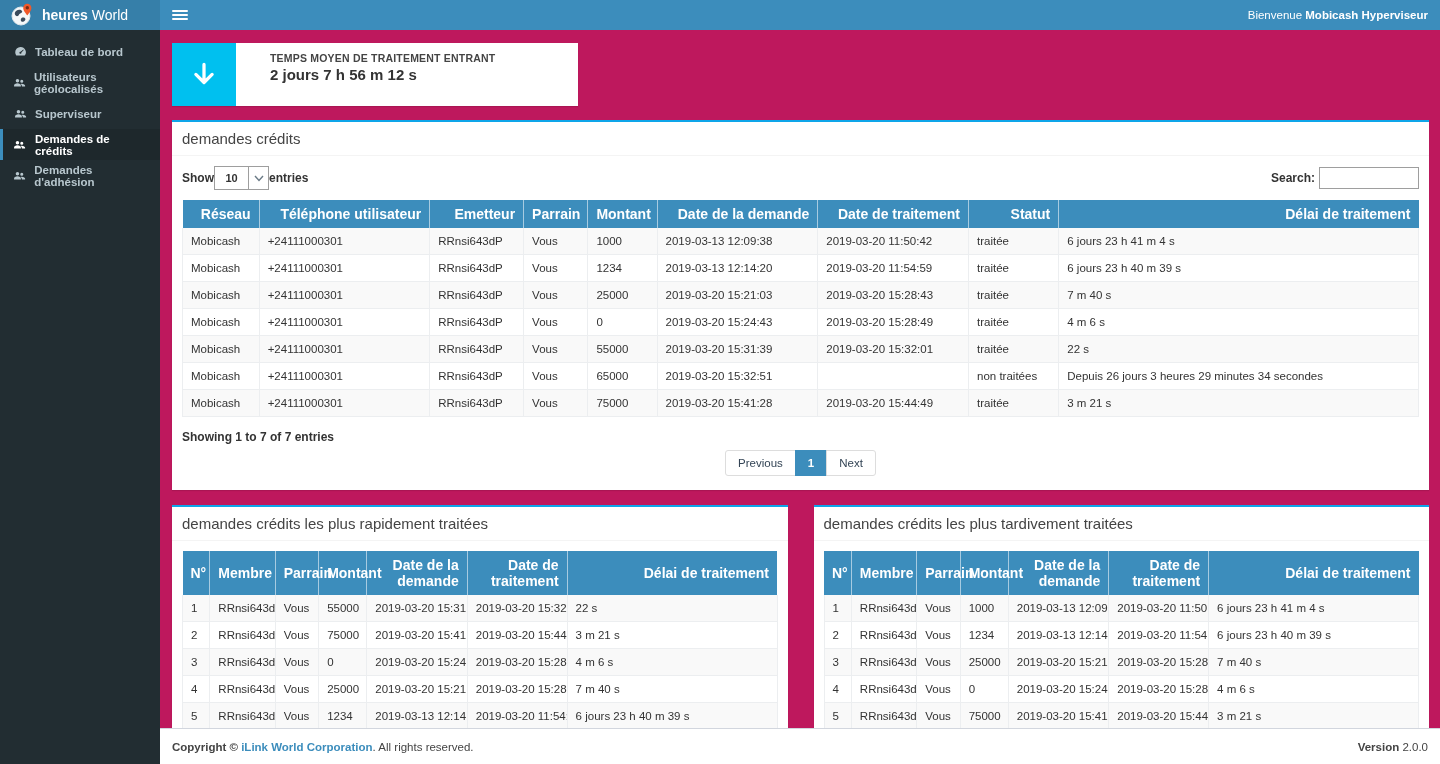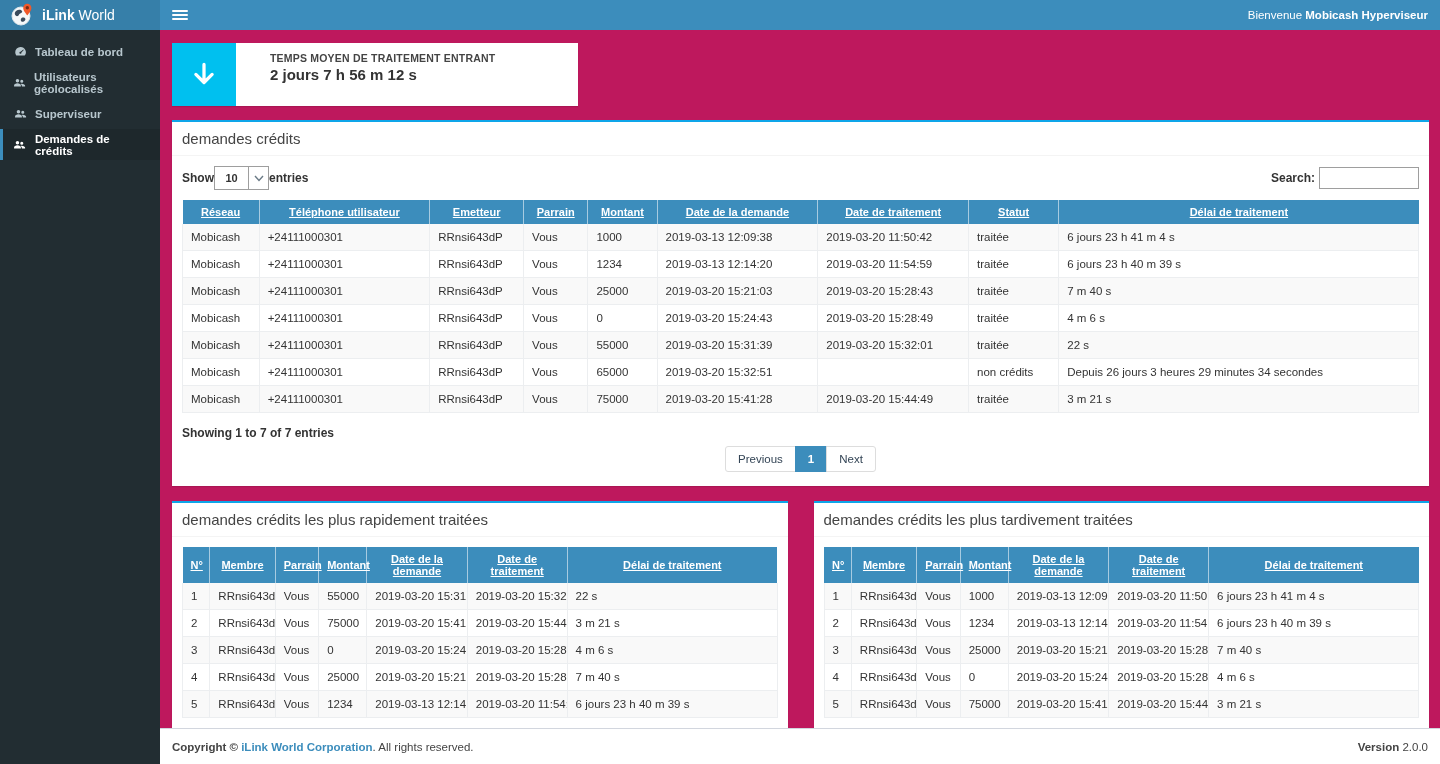--- a/index.html
+++ b/index.html
@@ -45,21 +45,21 @@
 
   .toolbar { display:flex; justify-content:space-between; align-items:center; margin-bottom:10px; }
   .length { display:flex; align-items:center; gap:0; font-weight:700; color:#333; }
   .dt-select { display:inline-flex; align-items:stretch; border:1px solid #9e9e9e; background:#fff; height:24px; min-width:55px; cursor:pointer; }
   .dt-select .val { flex:1; display:flex; align-items:center; justify-content:center; font-weight:700; font-size:11px; padding:0 8px; }
   .dt-select .chev { width:20px; display:flex; align-items:center; justify-content:center; border-left:1px solid #9e9e9e; }
   .search-wrap { display:flex; align-items:center; gap:4px; font-weight:700; }
   .search-wrap input { width:100px; height:22px; border:1px solid #9e9e9e; padding:0 5px; font-family:inherit; font-size:11.5px; }
 
   table.tbl { width:100%; border-collapse:collapse; table-layout:fixed; }
-  table.tbl th { background:#3c8dbc; color:#fff; text-align:center; font-size:11px; font-weight:700; padding:6px 8px; border-right:1px solid rgba(255,255,255,0.55); cursor:pointer;text-decoration:underline; }
+  table.tbl th { background:#3c8dbc; color:#fff; text-align:right; font-size:14px; font-weight:700; padding:6px 8px; border-right:1px solid rgba(255,255,255,0.55); cursor:pointer; }
   table.tbl th:last-child { border-right:none; }
   table.tbl td { font-size:11.5px; color:#333; padding:7px 8px; border:1px solid #eceef0; border-top:none; white-space:nowrap; overflow:hidden; }
   table.tbl tbody tr:nth-child(odd) { background:#f9f9f9; }
   table.tbl tbody tr:nth-child(even) { background:#fff; }
 
   .tbl-main th:nth-child(1){width:6.2%} .tbl-main th:nth-child(2){width:13.8%}
   .tbl-main th:nth-child(3){width:7.6%} .tbl-main th:nth-child(4){width:5.2%}
   .tbl-main th:nth-child(5){width:5.6%} .tbl-main th:nth-child(6){width:13%}
   .tbl-main th:nth-child(7){width:12.2%} .tbl-main th:nth-child(8){width:7.3%}
 
@@ -92,21 +92,21 @@
       <span class="logo-icon">
         <svg width="24" height="24" viewBox="0 0 24 24">
           <circle cx="11" cy="13" r="9" fill="#f5f8fa"></circle>
           <path d="M6 8c2-1.5 5-1.6 6 0 .8 1.3-.6 2-1.8 2.4-1.5.5-1 2-2.4 2.6-1.3.5-2.6-.5-2.9-1.8C4.6 9.9 5 8.8 6 8z" fill="#3a4b5c"></path>
           <path d="M12.5 14.5c1.4-.4 2.8.3 2.9 1.6.1 1.4-1.2 2.8-2.7 2.7-1.4-.1-2.2-1.2-1.9-2.4.2-.9.8-1.6 1.7-1.9z" fill="#3a4b5c"></path>
           <circle cx="11" cy="13" r="9" fill="none" stroke="#dfe6ea" stroke-width="1"></circle>
           <path d="M17.3 0.8c-2.3 0-4.1 1.8-4.1 4.1 0 3 4.1 7.4 4.1 7.4s4.1-4.4 4.1-7.4c0-2.3-1.8-4.1-4.1-4.1z" fill="#f0592a"></path>
           <circle cx="17.3" cy="4.8" r="1.7" fill="#7a2c12"></circle>
         </svg>
       </span>
-      <span class="logo-text"><b>iLink</b><span> World</span></span>
+      <span class="logo-text"><b>heures</b><span> World</span></span>
     </div>
 
     <nav class="menu">
       <a class="menu-item">
         <span class="mi-icon">
           <svg width="13" height="13" viewBox="0 0 16 16">
               <path d="M8 2.5A6.5 6.5 0 0 0 1.5 9c0 1.5.5 2.9 1.3 4h10.4A6.47 6.47 0 0 0 8 2.5zm4 3.6L9.1 9.3a1.25 1.25 0 1 1-.9-.9l3.2-2.8.6.5z"></path>
             </svg>
         </span>
         <span>Tableau de bord</span>
@@ -127,20 +127,28 @@
         </span>
         <span>Superviseur</span>
       </a>
       <a class="menu-item active">
         <span class="mi-icon">
           <svg width="13" height="13" viewBox="0 0 16 16">
               <path d="M5.5 8a2.2 2.2 0 1 0 0-4.4A2.2 2.2 0 0 0 5.5 8zm5.3.3a1.9 1.9 0 1 0 0-3.8 1.9 1.9 0 0 0 0 3.8zM5.5 9c-2.3 0-4.2 1.2-4.2 2.7v1.1h8.4v-1.1C9.7 10.2 7.8 9 5.5 9zm5.3.5c-.5 0-1 .1-1.4.2.9.6 1.5 1.5 1.5 2.4v.7h4v-.7c0-1.4-1.8-2.6-4.1-2.6z"></path>
             </svg>
         </span>
         <span>Demandes de crédits</span>
+      </a>
+      <a class="menu-item">
+        <span class="mi-icon">
+          <svg width="13" height="13" viewBox="0 0 16 16">
+              <path d="M5.5 8a2.2 2.2 0 1 0 0-4.4A2.2 2.2 0 0 0 5.5 8zm5.3.3a1.9 1.9 0 1 0 0-3.8 1.9 1.9 0 0 0 0 3.8zM5.5 9c-2.3 0-4.2 1.2-4.2 2.7v1.1h8.4v-1.1C9.7 10.2 7.8 9 5.5 9zm5.3.5c-.5 0-1 .1-1.4.2.9.6 1.5 1.5 1.5 2.4v.7h4v-.7c0-1.4-1.8-2.6-4.1-2.6z"></path>
+            </svg>
+        </span>
+        <span>Demandes d'adhésion</span>
       </a>
     </nav>
   </aside>
 
   <div class="main">
 
     <header class="navbar">
       <div class="hamburger">
           <span></span>
           <span></span>
@@ -256,21 +264,21 @@
                   <td>22 s</td>
                 </tr>
                 <tr>
                   <td>Mobicash</td>
                   <td>+24111000301</td>
                   <td>RRnsi643dP</td>
                   <td>Vous</td>
                   <td>65000</td>
                   <td>2019-03-20 15:32:51</td>
                   <td></td>
-                  <td>non crédits</td>
+                  <td>non traitées</td>
                   <td>Depuis 26 jours 3 heures 29 minutes 34 secondes</td>
                 </tr>
                 <tr>
                   <td>Mobicash</td>
                   <td>+24111000301</td>
                   <td>RRnsi643dP</td>
                   <td>Vous</td>
                   <td>75000</td>
                   <td>2019-03-20 15:41:28</td>
                   <td>2019-03-20 15:44:49</td>

